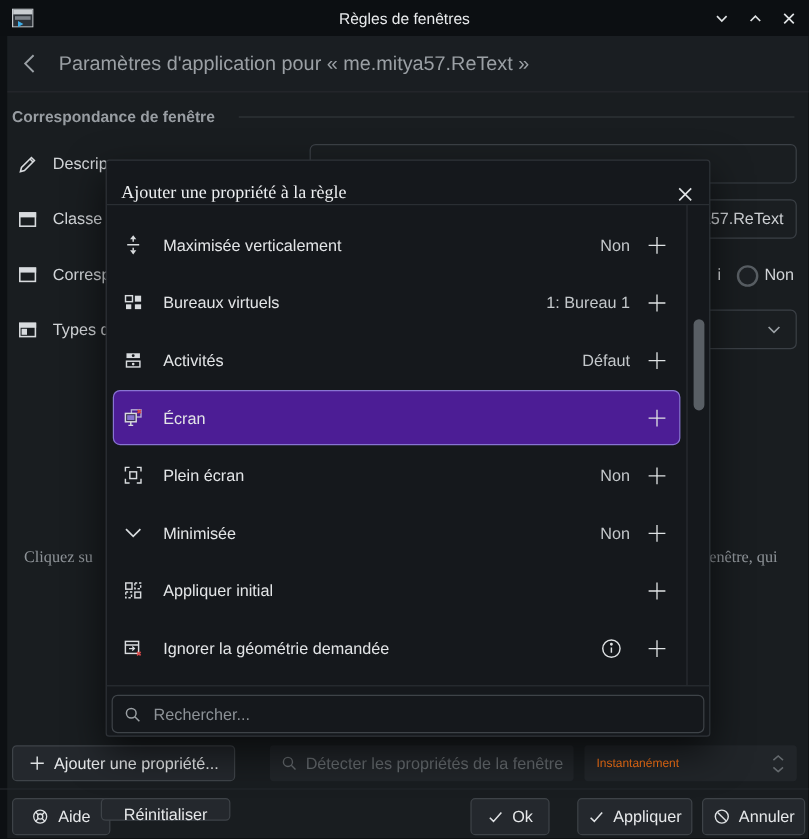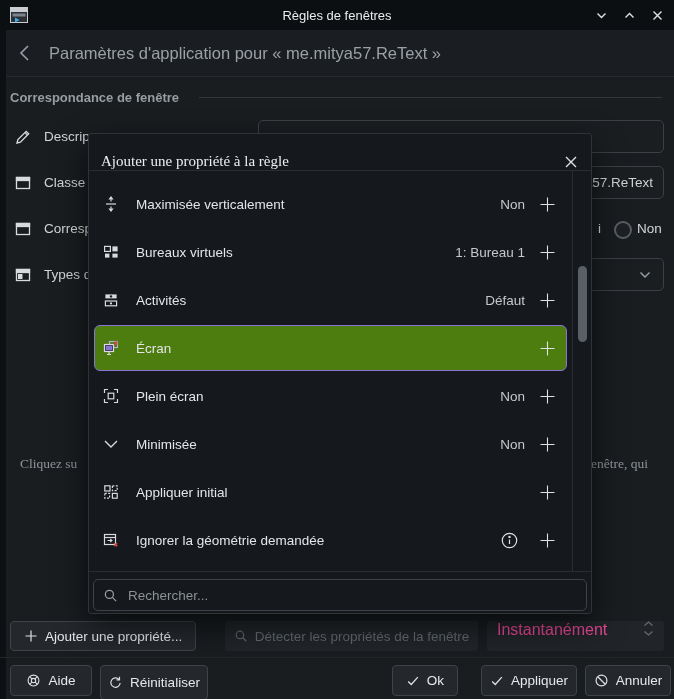--- a/index.html
+++ b/index.html
@@ -39,44 +39,44 @@
   .popup{position:absolute;left:88px;top:133px;width:504px;height:481px;background:#15181c;
          border:1px solid #2f3338;border-radius:3px;box-shadow:0 12px 32px rgba(0,0,0,.6);box-sizing:border-box;}
   .popup-header{height:36px;display:flex;align-items:flex-end;padding:0 12px;border-bottom:1px solid #2a2e33;font-family:Liberation Serif, serif;}
   .popup-title{flex:1;font-size:15px;color:#edeff1;}
   .vsep{position:absolute;left:483px;top:36px;height:401px;width:1px;background:#2a2e33;}
   .scroll-thumb{position:absolute;left:489px;top:132px;width:9px;height:76px;border-radius:4.5px;background:#595f65;}
   .hsep{position:absolute;left:0;right:0;top:437px;height:1px;background:#2a2e33;}
   .plist{position:absolute;left:5px;top:47px;width:473px;}
   .prow{display:flex;align-items:center;height:46px;margin-bottom:2px;padding:0 10px 0 7px;
         border:1px solid transparent;border-radius:6px;box-sizing:border-box;}
-  .prow.sel{background:#4d7c0f;border-color:#8874d2;justify-content:flex-end;}
+  .prow.sel{background:#4c1d95;border-color:#8874d2;justify-content:flex-end;}
   .picon{width:18px;height:18px;margin-right:16px;flex:0 0 auto;}
   .plabel{flex:1;font-size:13.5px;color:#e3e5e7;white-space:nowrap;}
   .pvalue{font-size:13.5px;color:#c4c8cb;margin-right:14px;white-space:nowrap;}
   .pinfo{margin-right:20px;}
   .psearch{position:absolute;left:4px;right:4px;top:445px;height:32px;border:1px solid #3e4348;border-radius:5px;
            display:flex;align-items:center;padding:0 9px;gap:8px;box-sizing:border-box;}
   .psearch input{flex:1;background:transparent;border:none;outline:none;color:#aeb2b6;font-size:13.5px;font-family:inherit;}
   .psearch input::placeholder{color:#8d9297;}
 
   
   .btn{background:#24282d;border:1px solid #3e4348;border-radius:4px;display:flex;align-items:center;
        justify-content:center;gap:7px;font-size:13.5px;color:#e6e8ea;box-sizing:border-box;}
   .btn-add{position:absolute;left:10px;top:621px;height:30px;padding:0 13px;}
   .btn-detect{position:absolute;left:225px;top:621px;width:253px;height:30px;background:#212529;border-radius:3px;
               color:#64696d;display:flex;align-items:center;justify-content:center;gap:7px;font-size:13.5px;}
   .combo-instant{position:absolute;left:487px;top:621px;width:177px;height:30px;background:#212529;border-radius:3px;
-                 color:#ec4899;display:flex;padding:0 10px;font-size:16px;box-sizing:border-box;}
+                 color:#f97316;display:flex;align-items:center;padding:0 10px;font-size:10px;box-sizing:border-box;}
   .spin{margin-left:auto;display:flex;flex-direction:column;gap:3px;}
   .footer-sep{position:absolute;left:0;right:0;top:657px;height:1px;background:#23272b;}
 
   
   .btn-help{position:absolute;left:10px;top:665px;width:82px;height:31px;}
-  .btn-reset{position:absolute;left:100px;top:665px;width:108px;height:35px;}
+  .btn-reset{position:absolute;left:84px;top:665px;width:108px;height:19px;flex-direction:column;}
   .btn-ok{position:absolute;left:392px;top:665px;width:66px;height:31px;}
   .btn-apply{position:absolute;left:481px;top:665px;width:96px;height:31px;}
   .btn-cancel{position:absolute;left:585px;top:665px;width:86px;height:31px;}
 </style>
 </head>
 <body>
 
 <div class="stage">
 
   <div class="titlebar">

